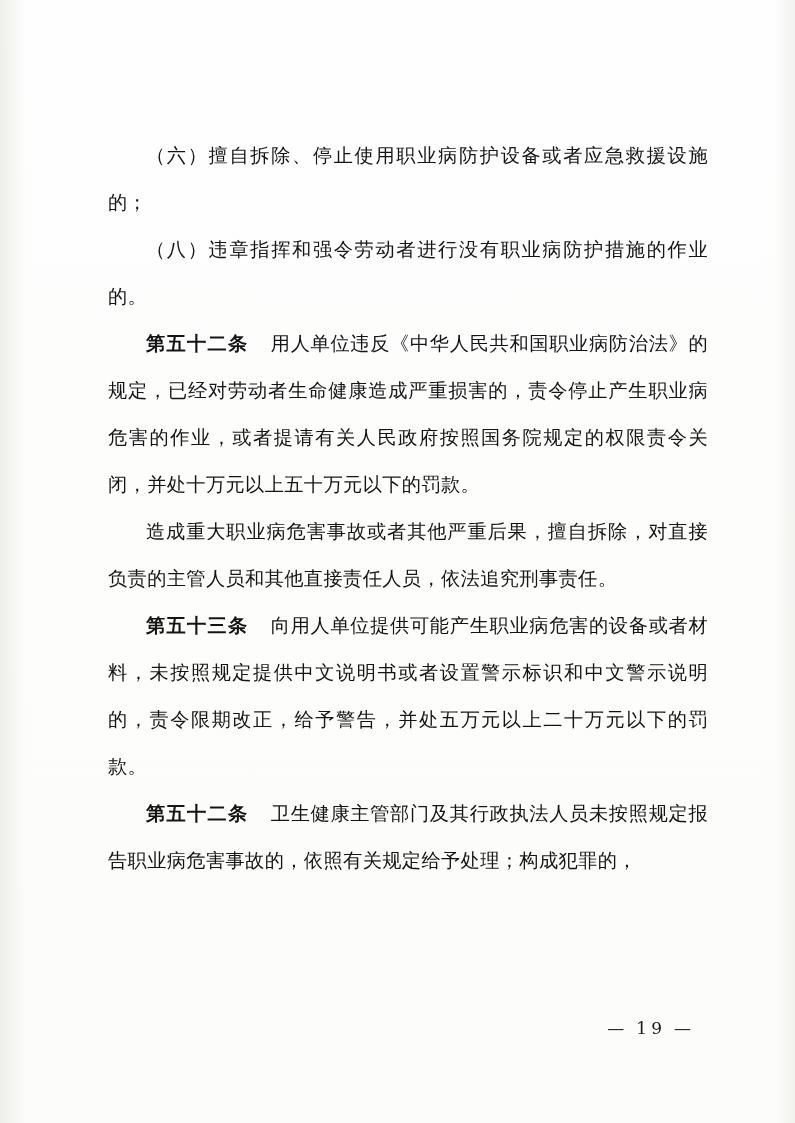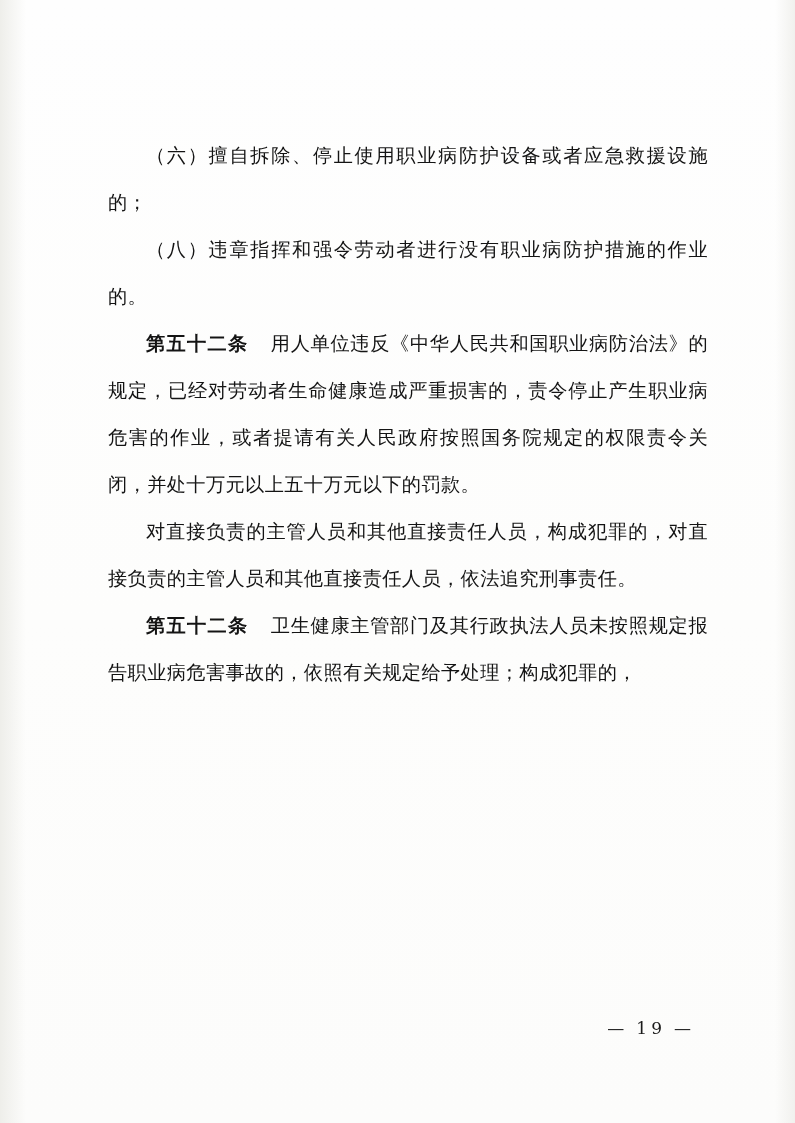--- a/index.html
+++ b/index.html
@@ -94,23 +94,26 @@
 
     <p class="para indent">
       <span>（八）违章指挥和强令劳动者进行没有职业病防护措施的作业的。</span>
     </p>
 
     <p class="para indent">
       <span class="art-label">第五十二条</span><span class="art-gap"></span><span>用人单位违反《中华人民共和国职业病防治法》的规定，已经对劳动者生命健康造成严重损害的，责令停止产生职业病危害的作业，或者提请有关人民政府按照国务院规定的权限责令关闭，并处十万元以上五十万元以下的罚款。</span>
     </p>
 
     <p class="para indent">
-      <span>对直接负责的主管人员和其他直接责任人员，构成犯罪的，对直接负责的主管人员和其他直接责任人员，依法追究刑事责任。</span>
+      <span>造成重大职业病危害事故或者其他严重后果，擅自拆除，对直接负责的主管人员和其他直接责任人员，依法追究刑事责任。</span>
     </p>
 
+    <p class="para indent">
+      <span class="art-label">第五十三条</span><span class="art-gap"></span><span>向用人单位提供可能产生职业病危害的设备或者材料，未按照规定提供中文说明书或者设置警示标识和中文警示说明的，责令限期改正，给予警告，并处五万元以上二十万元以下的罚款。</span>
+    </p>
 
 
     <p class="para indent">
       <span class="art-label">第五十二条</span><span class="art-gap"></span><span>卫生健康主管部门及其行政执法人员未按照规定报告职业病危害事故的，依照有关规定给予处理；构成犯罪的，</span>
     </p>
 
   </div>
 
   <div class="page-number">
     <span class="pn-dash">—</span><span>19</span><span class="pn-dash">—</span>

